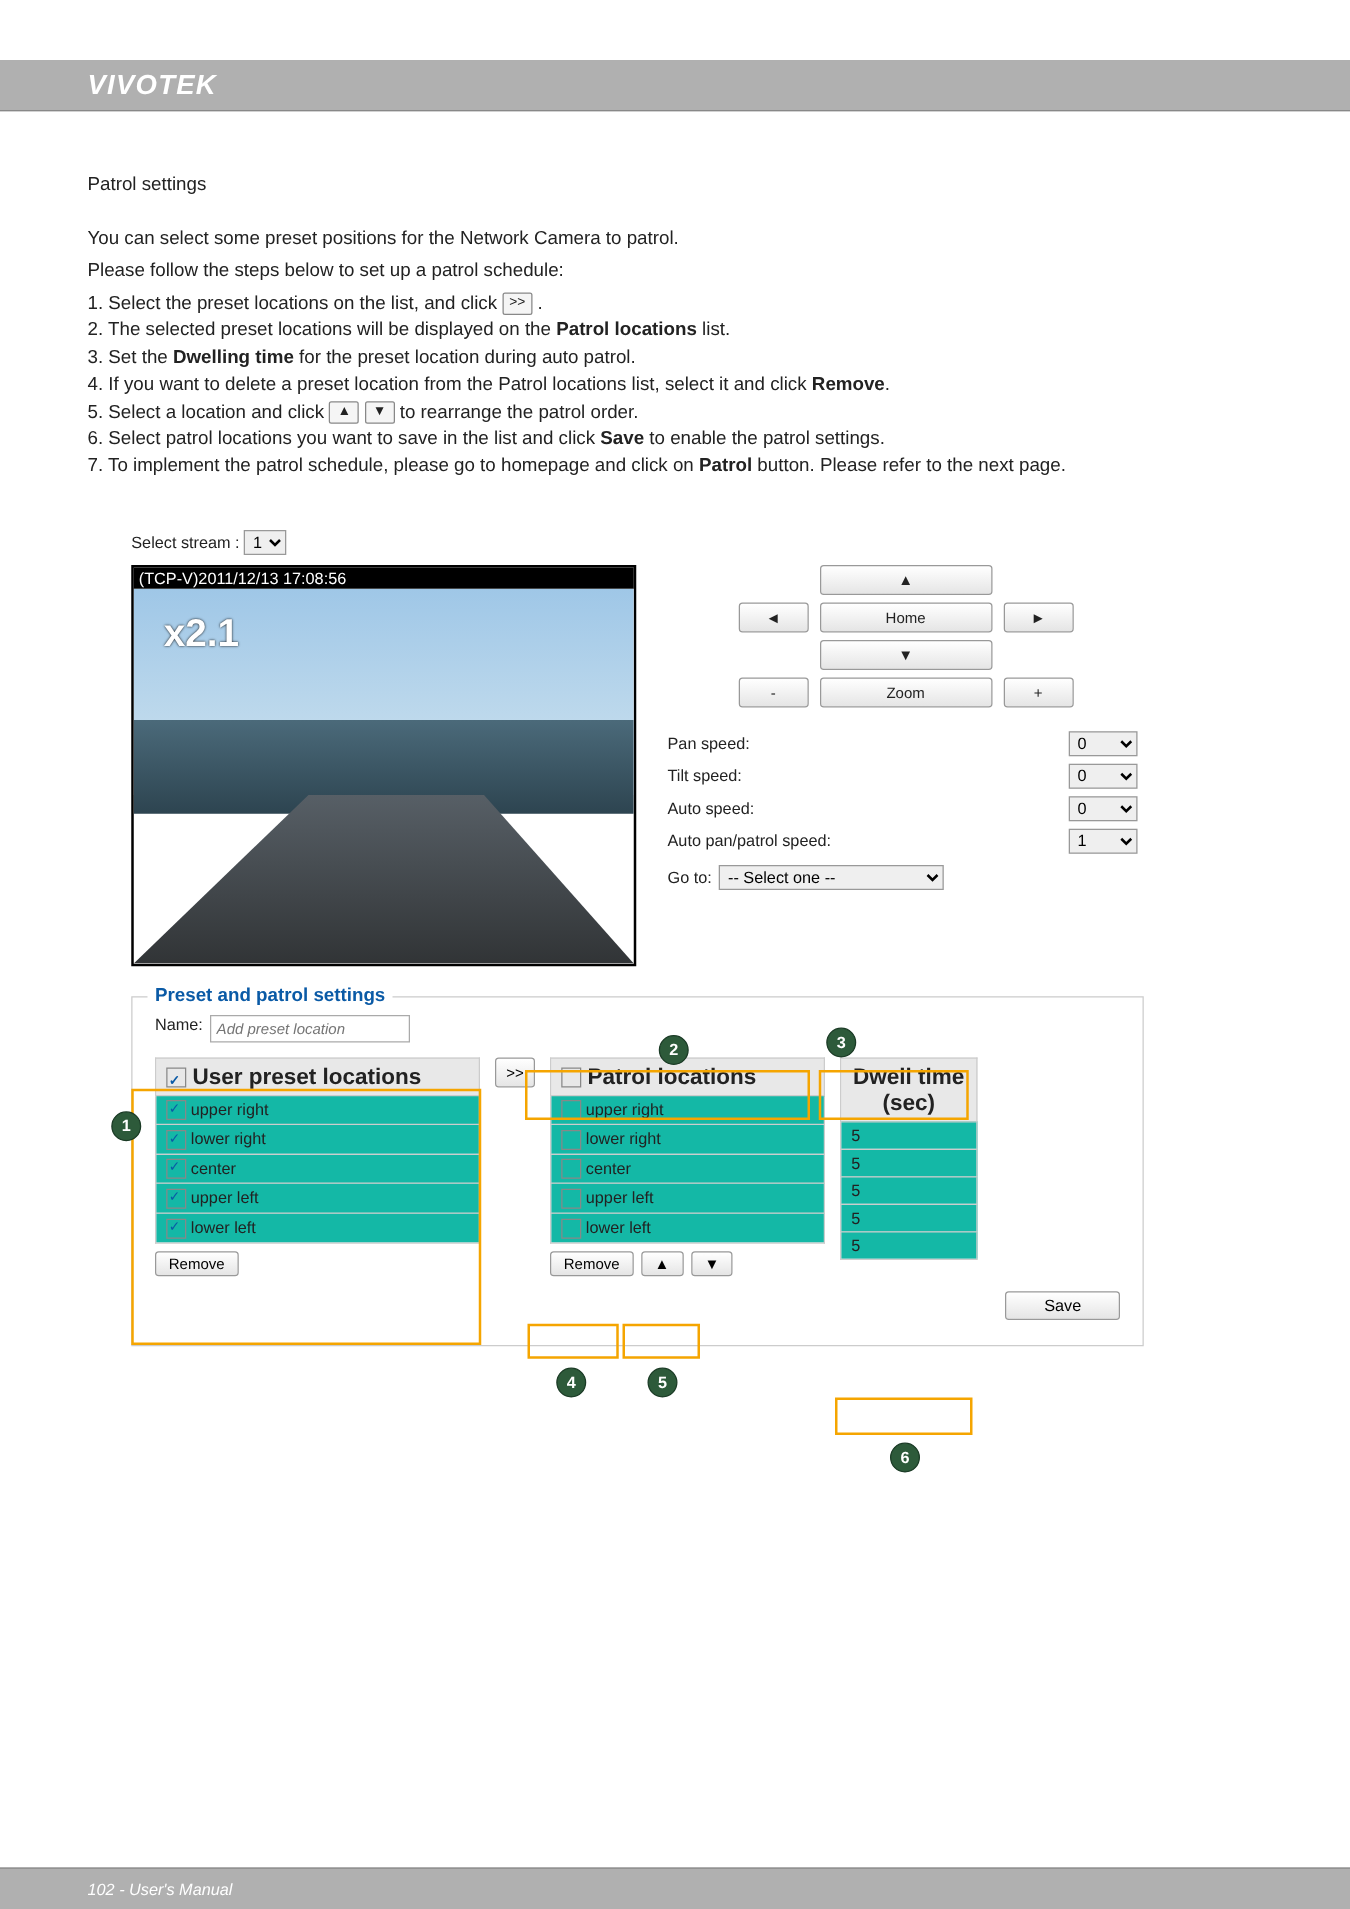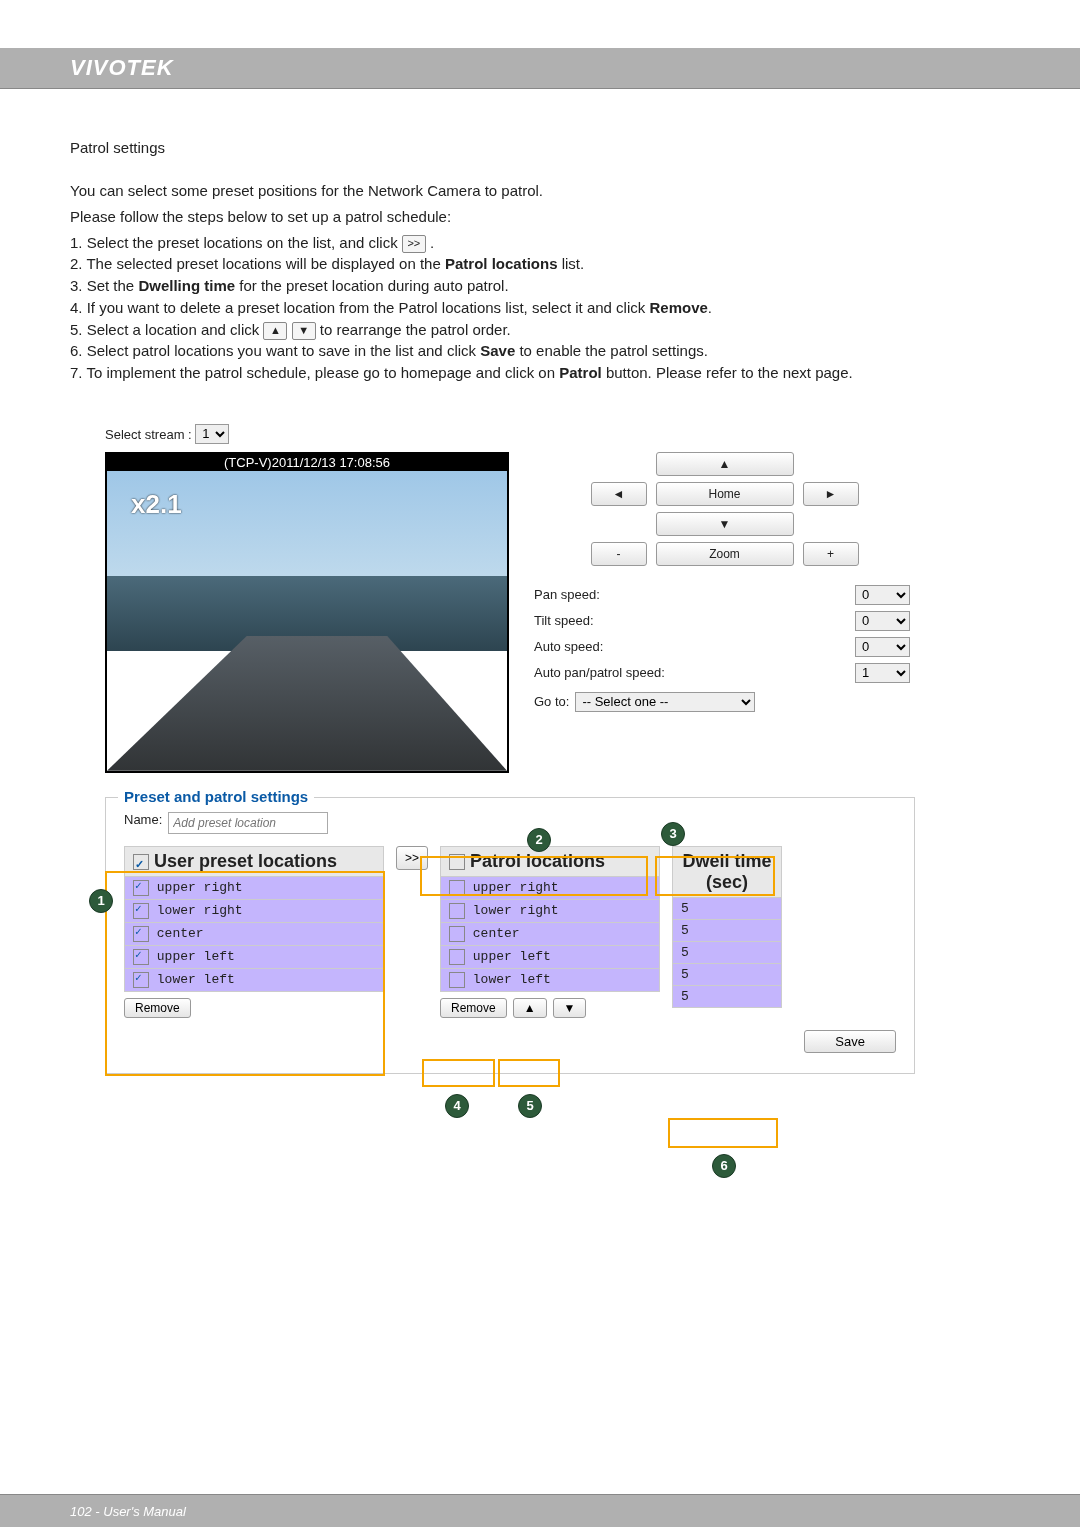--- a/index.html
+++ b/index.html
@@ -71,35 +71,35 @@
   .video-box {
     width: 400px;
     border: 2px solid #000;
   }
   .video-top {
     background: #000;
     color: #fff;
     font-size: 13px;
     padding: 1px 4px;
     display: flex;
-    justify-content: center;
+    justify-content: flex-start;
   }
   .video-scene {
     height: 300px;
     position: relative;
     overflow: hidden;
   }
   .sky { position:absolute; top:0; left:0; right:0; height:55%;
     background: linear-gradient(#9fc7e7,#cfe3ef); }
   .buildings { position:absolute; top:35%; left:0; right:0; height:25%;
     background: linear-gradient(#4b6a7a,#2d4450); }
   .road { position:absolute; bottom:0; left:0; right:0; height:45%;
     background: linear-gradient(#575f66,#313436); clip-path: polygon(0 100%,100% 100%,70% 0,35% 0);}
   .zoom-tag {
-    position:absolute; top:18px; left:24px; color:#fff; font-weight:bold; font-size:26px;
+    position:absolute; top:18px; left:24px; color:#fff; font-weight:bold; font-size:31px;
     text-shadow:0 0 2px #000;
   }
 
   .control-col { flex: 1; font-size: 13px; }
   .dir-grid { display: grid; grid-template-columns: 60px 140px 60px; gap: 6px; justify-content:center;}
   .dir-grid div { text-align:center; }
   .ctl-btn {
     display:inline-block; width:54px; height:22px; border:1px solid #999; border-radius:3px;
     background: linear-gradient(#fff,#e5e5e5); font-size:12px; line-height:22px;
   }
@@ -118,21 +118,21 @@
   }
   .preset-legend {
     position:absolute; top:-10px; left:12px; background:#fff; padding:0 6px;
     color:#0a5aa6; font-weight:bold; font-size:15px;
   }
   .name-row { display:flex; align-items:flex-start; gap:6px; margin-bottom:12px; font-size:13px;}
   .name-row input { width:150px; height:20px; border:1px solid #aaa; font-size:12px; padding:0 4px; color:#888; font-style:italic;}
   .tables-wrap { display:flex; gap:12px; align-items:flex-start; }
   .list-table { border-collapse: collapse; font-size:13px; }
   .list-table th { background:#e8e8e8; border:1px solid #ccc; padding:4px 8px; text-align:left; font-size:18px;}
-  .list-table td { border:1px solid #ccc; padding:3px 8px; background:#c4b5fd;font-family:Liberation Mono, monospace; }
+  .list-table td { border:1px solid #ccc; padding:3px 8px; background:#14b8a6; }
   .list-table.user { width:260px; }
   .list-table.patrol { width:220px; }
   .dwell-table { width:110px;padding-left:15px; }
   .chk { width:14px; height:14px; border:1px solid #888; display:inline-block; vertical-align:middle;}
   .chk.checked::after { content:"✓"; font-size:11px; color:#0a5aa6; position:relative; top:-3px; left:1px;}
   .xfer-col { display:flex; flex-direction:column; justify-content:center;}
   .xfer-btn { width:32px; height:24px; border:1px solid #999; background:linear-gradient(#fff,#e5e5e5);
     border-radius:3px; font-size:12px;}
   .action-row { margin-top:6px; display:flex; gap:6px;}
   .action-btn { border:1px solid #999; background:linear-gradient(#fff,#e5e5e5);

